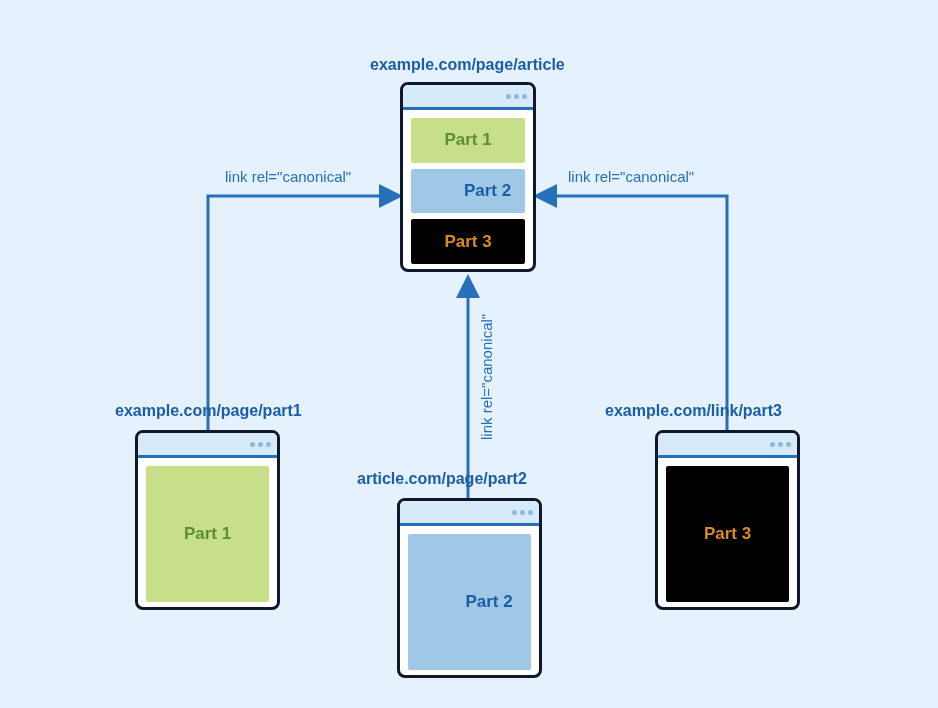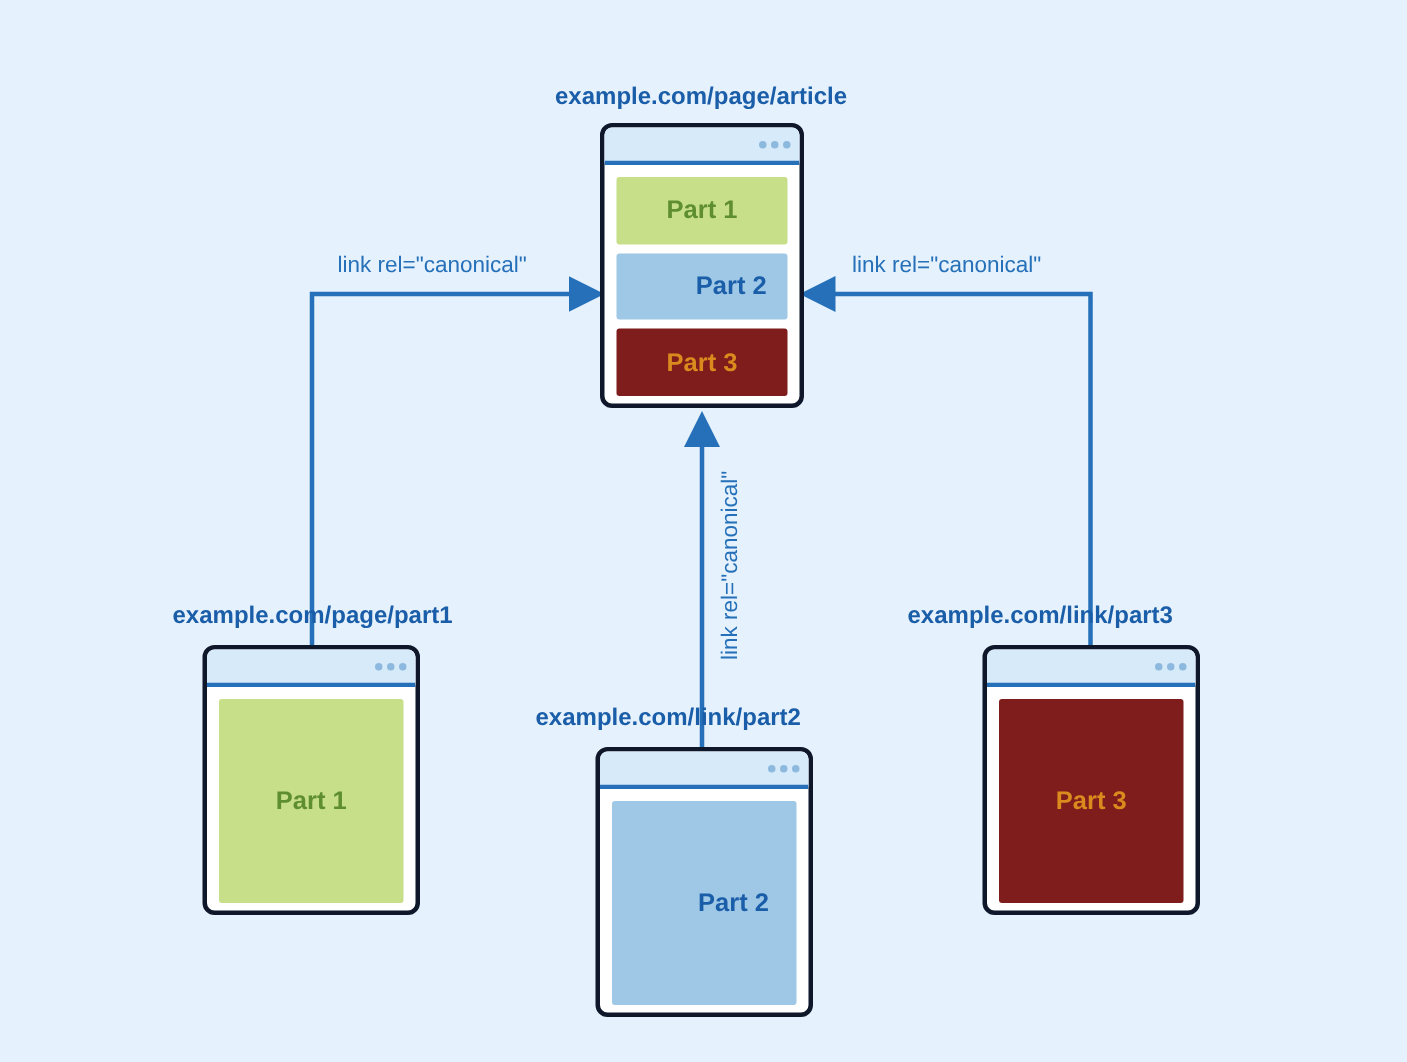--- a/index.html
+++ b/index.html
@@ -82,21 +82,21 @@
     flex: 1;
     border-radius: 2px;
     display: flex;
     align-items: center;
     justify-content: center;
     font-weight: 700;
     font-size: 17px;
   }
   .c-green { background: #c6df88; color: #5f8e32; }
   .c-blue  { background: #9ec8e6; color: #1a5da8; padding-left: 39px; }
-  .c-orange{ background: #7f1d1d; color: #d98b1e; }
+  .c-orange{ background: #000000; color: #d98b1e; }
 
   svg.arrows {
     position: absolute;
     inset: 0;
     pointer-events: none;
   }
 </style>
 </head>
 <body>
 
@@ -140,21 +140,21 @@
     <div class="titlebar">
       <div class="dot"></div>
       <div class="dot"></div>
       <div class="dot"></div>
     </div>
     <div class="body">
       <div class="content-fill c-green">Part 1</div>
     </div>
   </div>
 
-  <div class="url-label" style="left:357px; top:470px;">example.com/link/part2</div>
+  <div class="url-label" style="left:357px; top:470px;">article.com/page/part2</div>
   <div class="card" style="left:397px; top:498px; width:145px; height:180px;">
     <div class="titlebar">
       <div class="dot"></div>
       <div class="dot"></div>
       <div class="dot"></div>
     </div>
     <div class="body">
       <div class="content-fill c-blue">Part 2</div>
     </div>
   </div>

